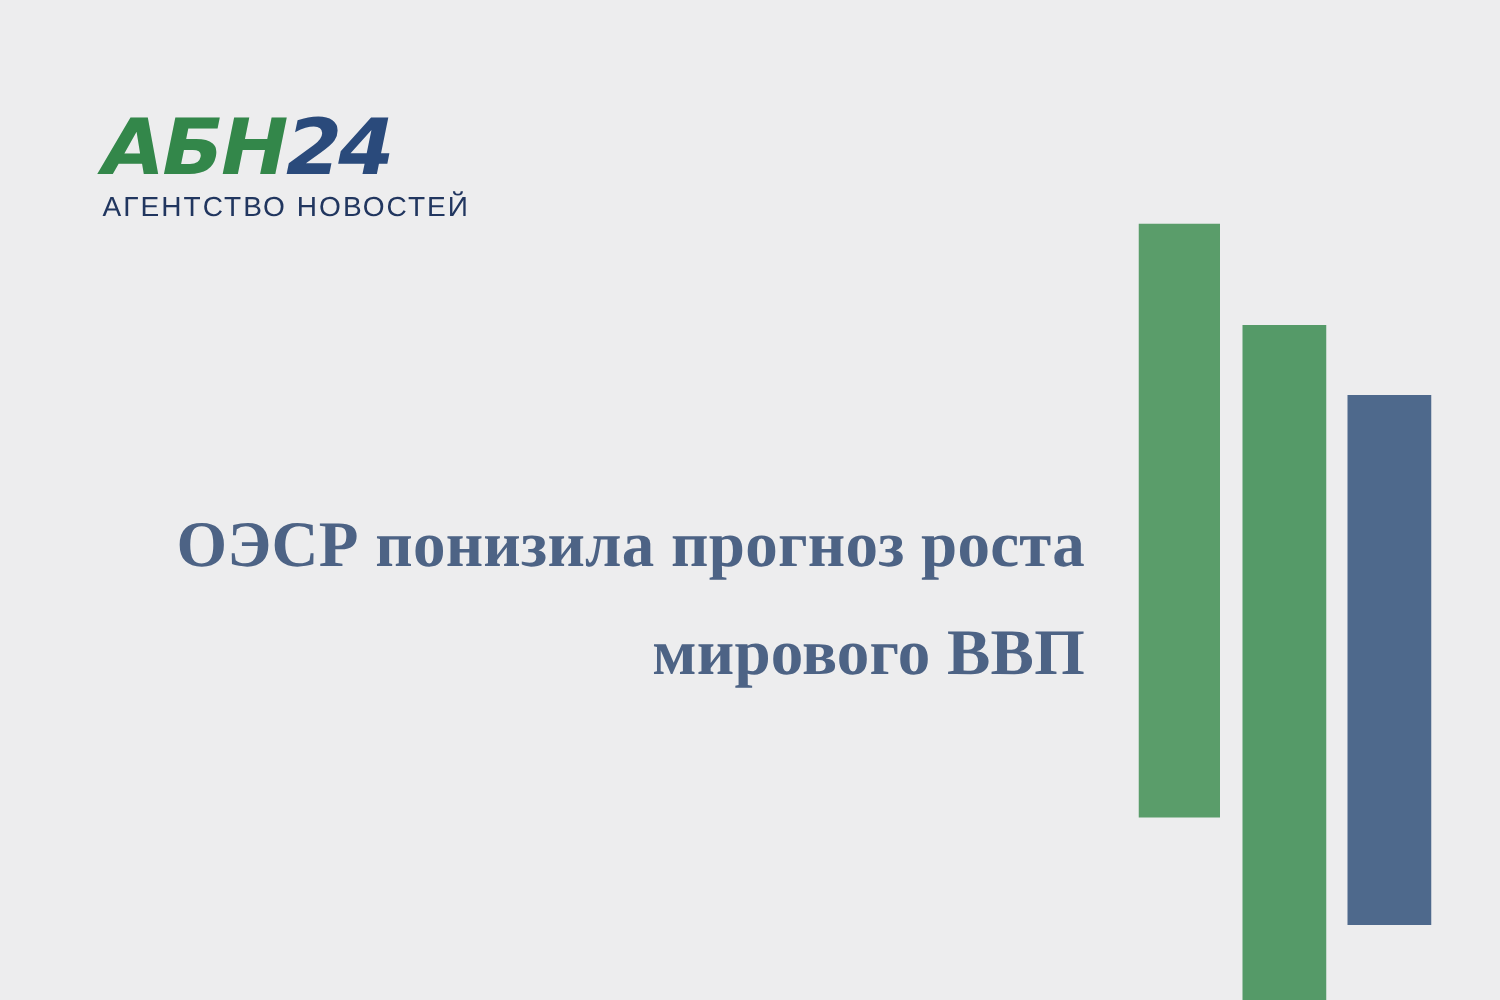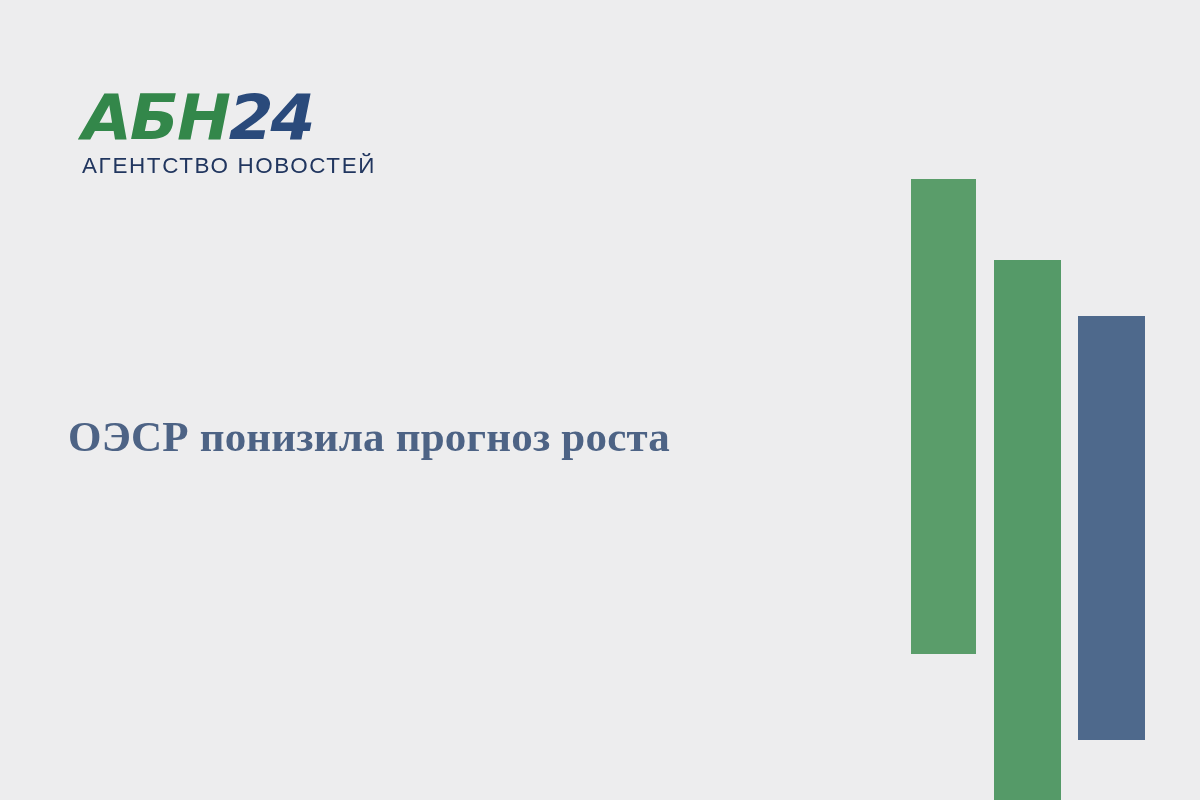--- a/index.html
+++ b/index.html
@@ -85,24 +85,25 @@
   }
 
   
   .headline {
     position: absolute;
     left: 68px;
     top: 366px;
     width: 800px;
     font-family: "Liberation Serif", "DejaVu Serif", serif;
     font-weight: bold;
-    font-size: 43px;
+    font-size: 52px;
     line-height: 86px;
     color: #4d6385;
     letter-spacing: 0.2px;
+    text-align: right;
   }
   .headline-line {
     display: block;
     white-space: nowrap;
   }
 </style>
 </head>
 <body style="background: rgb(237, 237, 238);">
 
 <div class="card" style="background: rgb(237, 237, 238); margin-top: 28px;">
@@ -113,15 +114,16 @@
     <span class="bar bar-3" style="left: 1078px; top: 288px; width: 67px; height: 424px; background: rgb(78, 105, 140);"></span>
   </div>
 
   <div class="logo">
     <span class="logo-wordmark"><span class="logo-abn" style="color: rgb(51, 135, 74);">АБН</span><span class="logo-24" style="color: rgb(42, 74, 123);">24</span></span>
     <span class="logo-tagline" style="color: rgb(33, 54, 95);">АГЕНТСТВО НОВОСТЕЙ</span>
   </div>
 
   <div class="headline" style="color: rgb(77, 99, 133);">
     <span class="headline-line">ОЭСР понизила прогноз роста</span>
+    <span class="headline-line">мирового ВВП</span>
   </div>
 
 </div>
 
 </body></html>

